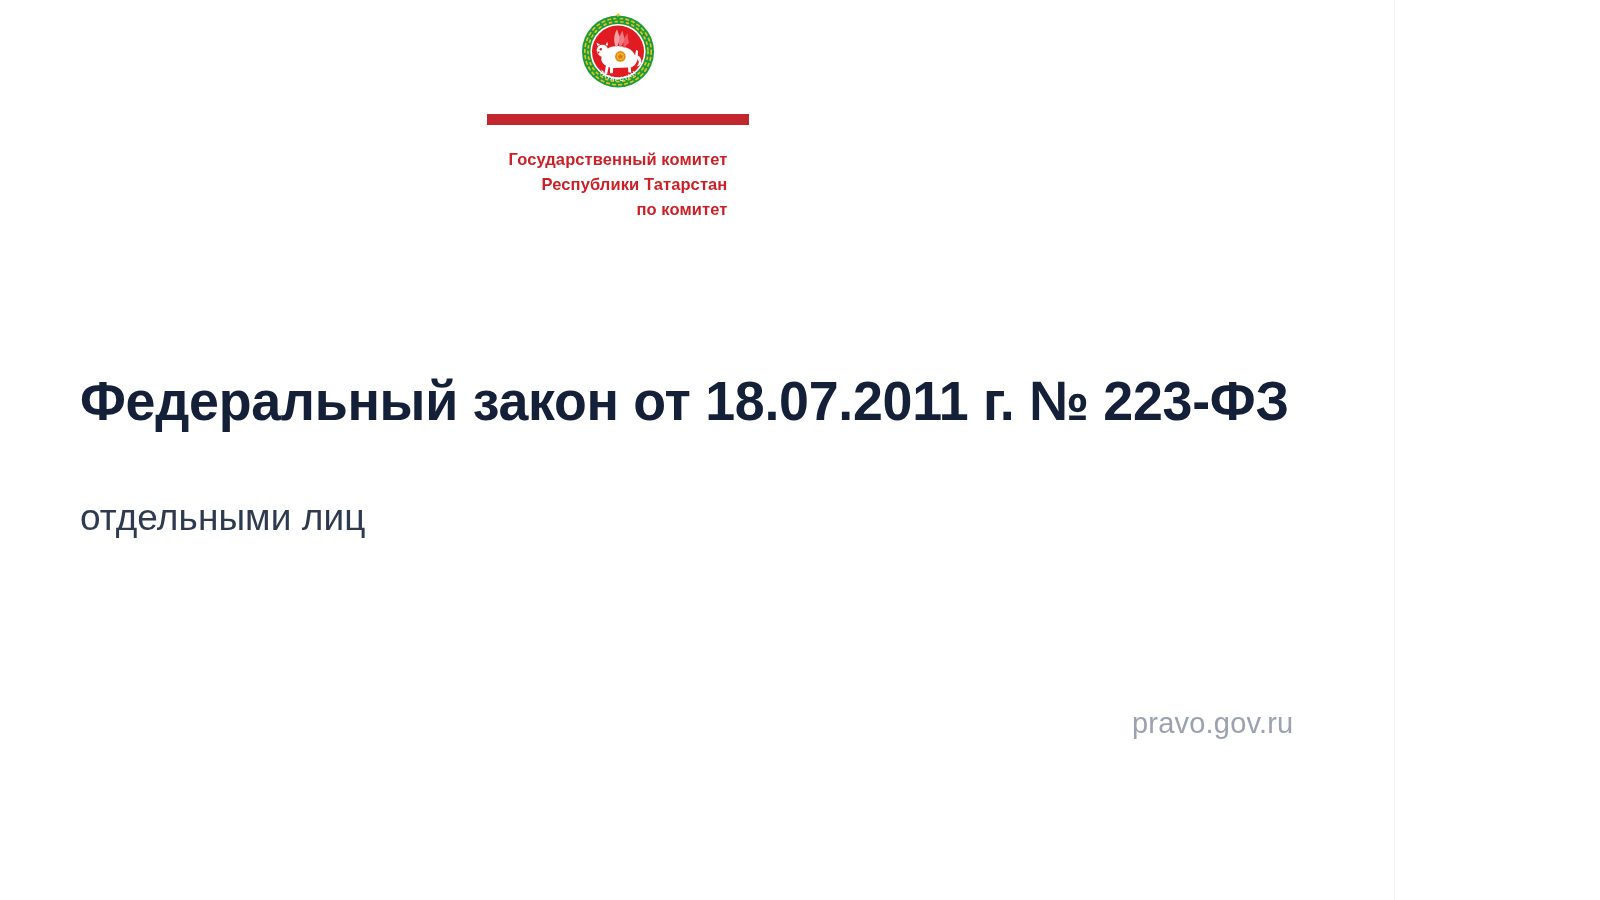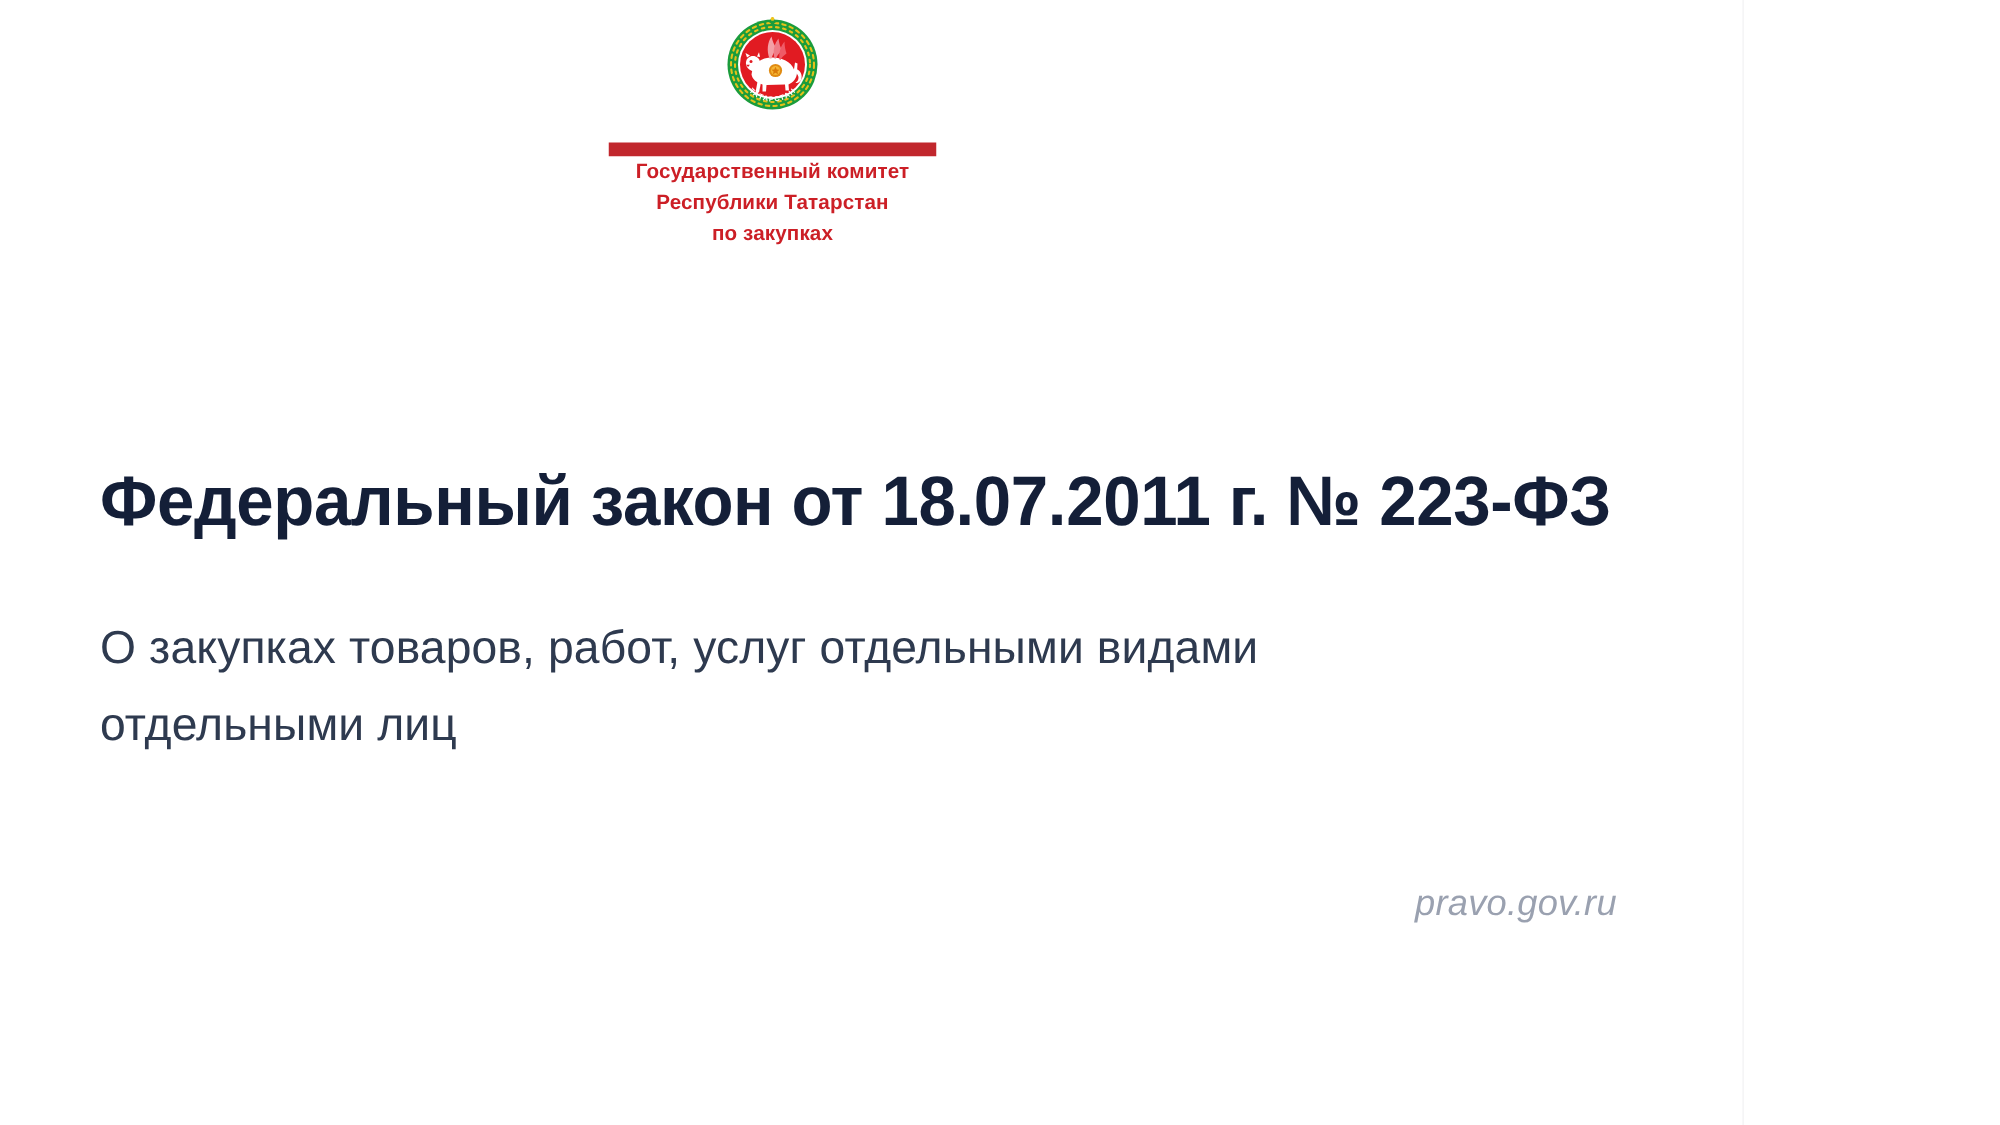--- a/index.html
+++ b/index.html
@@ -49,21 +49,22 @@
   }
 
   .logo-rule {
     margin-top: 16px;
     width: 262px;
     height: 11px;
     background: #c1272d;
   }
 
   .logo-caption {
-    text-align: center;
+    margin-top: 22px;
+    text-align: right;
     color: #cc1f26;
     font-size: 16.5px;
     font-weight: bold;
     line-height: 25px;
     letter-spacing: 0.1px;
   }
   .logo-caption .caption-line { display: block; white-space: nowrap; }
 
   
   .doc-title {
@@ -97,21 +98,20 @@
   
   .watermark {
     position: absolute;
     left: 1132px;
     top: 707px;
     color: #9aa1b0;
     font-size: 29px;
     font-weight: normal;
     letter-spacing: 0.2px;
     white-space: nowrap;
-    font-style: italic;
   }
 </style>
 </head>
 <body>
 
 <div class="slide">
 
   <div class="page-edge-right"></div>
 
   <div class="logo-block">
@@ -168,26 +168,25 @@
       <text font-family="'Liberation Sans', sans-serif" font-size="7.4" font-weight="bold" fill="#ffffff" letter-spacing="1.1">
         <textPath href="#tatarstan-arc" startOffset="50%" text-anchor="middle">ТАТАРСТАН</textPath>
       </text>
     </svg>
 
     <div class="logo-rule"></div>
 
     <div class="logo-caption">
       <span class="caption-line">Государственный комитет</span>
       <span class="caption-line">Республики Татарстан</span>
-      <span class="caption-line">по закупках</span>
+      <span class="caption-line">по комитет</span>
     </div>
   </div>
 
   <h1 class="doc-title">Федеральный закон от 18.07.2011 г. № 223-ФЗ</h1>
 
   <div class="doc-subtitle">
-    <span class="sub-line">О закупках товаров, работ, услуг отдельными видами</span>
     <span class="sub-line">отдельными лиц</span>
   </div>
 
   <div class="watermark">pravo.gov.ru</div>
 
 </div>
 
 </body></html>

